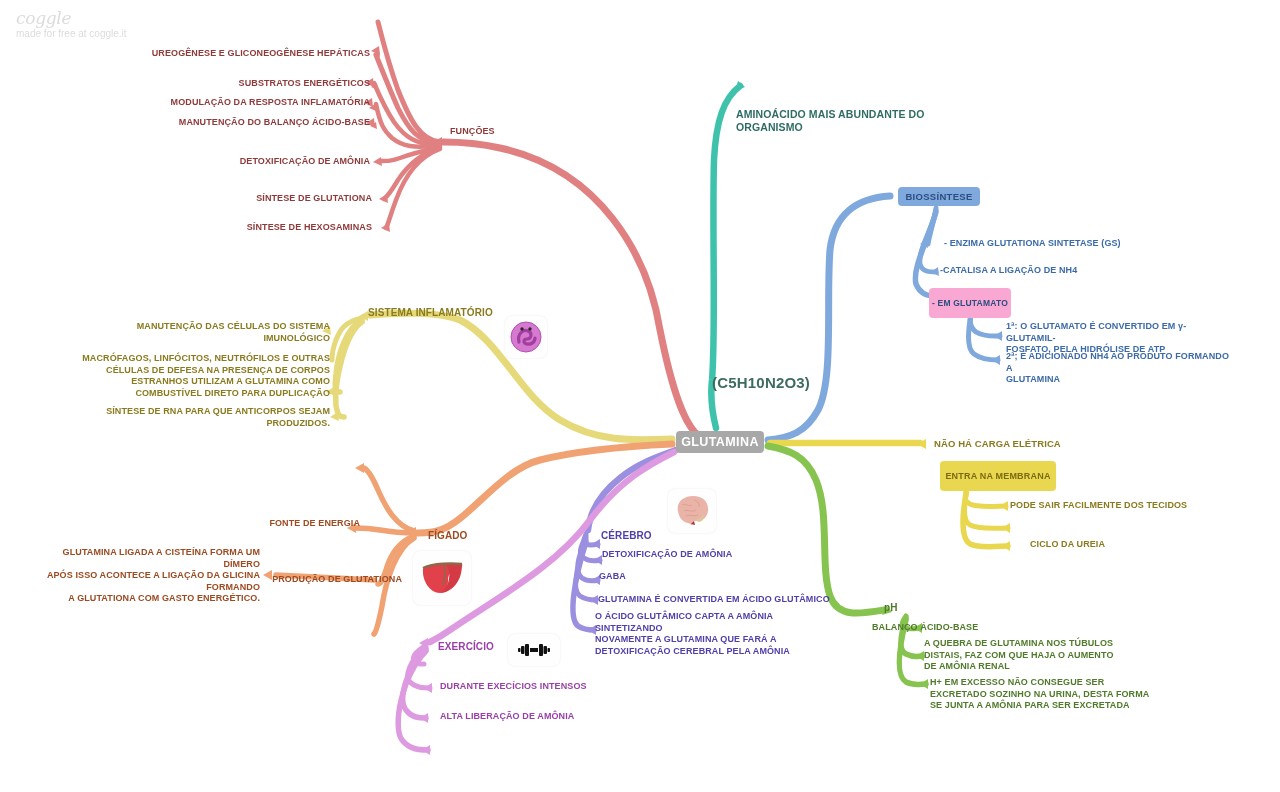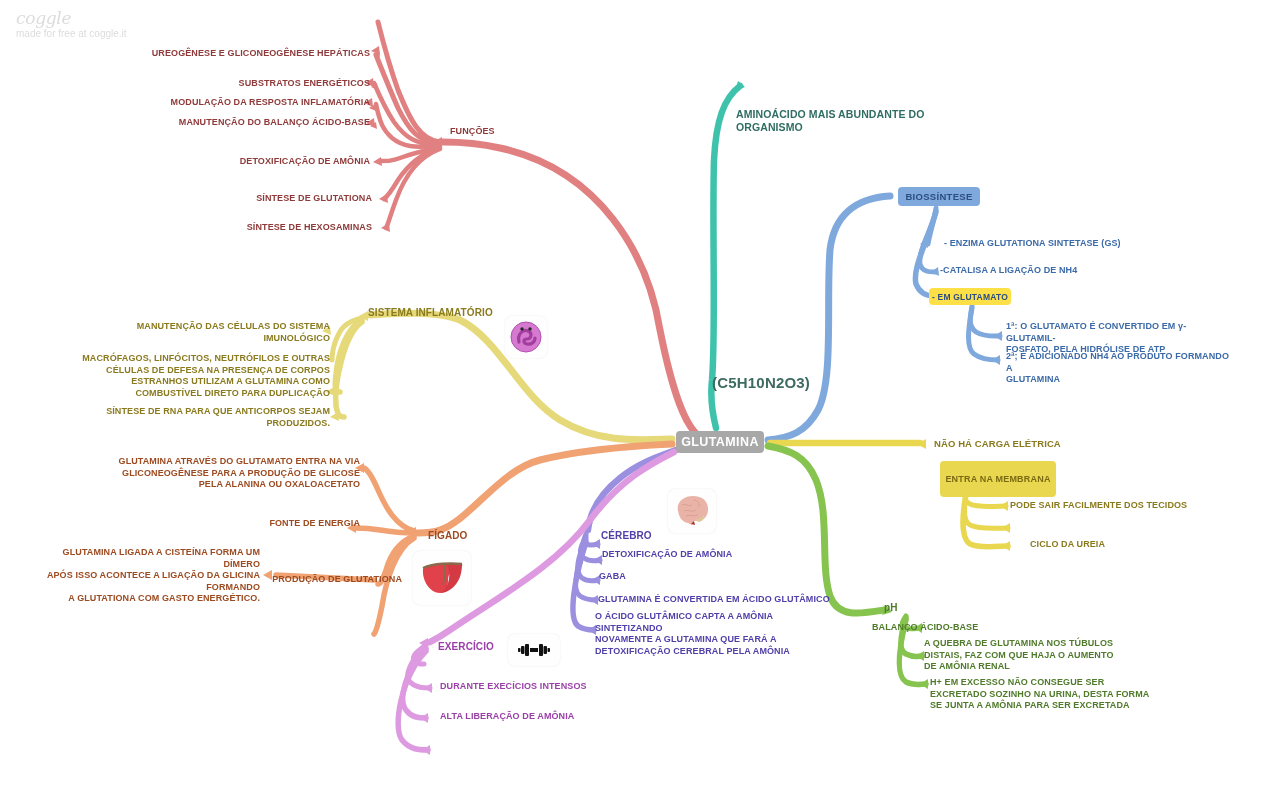--- a/index.html
+++ b/index.html
@@ -71,29 +71,29 @@
   #node-biossintese {
     left: 898px; top: 187px;
     width: 82px; height: 19px;
     background: #7fa9dd;
     color: #2c4d80;
     font-size: 9.5px;
     letter-spacing: 0.3px;
   }
   #node-glutamato {
     left: 929px; top: 288px;
-    width: 82px; height: 17px;
-    background: #fde047;
+    width: 82px; height: 30px;
+    background: #f9a8d4;
     color: #2c4d80;
     font-size: 8.5px;
     letter-spacing: 0.2px;
   }
   #node-membrana {
     left: 940px; top: 461px;
-    width: 116px; height: 36px;
+    width: 116px; height: 30px;
     background: #e9d84f;
     color: #7a6a13;
     font-size: 9px;
     letter-spacing: 0.2px;
   }
 
   
   .thumb {
     position: absolute;
     background: #fefefe;
@@ -331,23 +331,20 @@
   <div class="lbl l" style="left:428px; top:530px; color:#9c4a20; font-size:10px;">FÍGADO</div>
   <div class="thumb" id="thumb-liver">
     <svg width="48" height="42" viewBox="0 0 48 42">
       <path d="M5 12 C4 24 12 36 22 36 C28 36 30 30 30 24 C30 16 34 12 40 11 C44 10 45 8 44 7
                C36 6 26 6 16 8 C10 9 6 10 5 12 Z" fill="#e0414b"></path>
       <path d="M28 7 C32 12 32 20 30 26 C28 32 24 36 22 36 C30 36 38 30 42 20 C44 14 44 9 44 7 Z" fill="#d33a44"></path>
       <path d="M5 11 C16 6 34 6 44 7" fill="none" stroke="#8a6a4a" stroke-width="2.4"></path>
       <path d="M26 7 C27 14 27 22 25 28" fill="none" stroke="#8a6a4a" stroke-width="1.6"></path>
     </svg>
   </div>
-  <div class="lbl r" style="left:100px; top:456px; width:260px; color:#9c4a20;">GLUTAMINA ATRAVÉS DO GLUTAMATO ENTRA NA VIA
-GLICONEOGÊNESE PARA A PRODUÇÃO DE GLICOSE
-PELA ALANINA OU OXALOACETATO</div>
   <div class="lbl r" style="left:200px; top:518px; width:160px; color:#9c4a20;">FONTE DE ENERGIA</div>
   <div class="lbl r" style="left:250px; top:574px; width:152px; color:#9c4a20;">PRODUÇÃO DE GLUTATIONA</div>
   <div class="lbl r" style="left:34px; top:547px; width:226px; color:#9c4a20;">GLUTAMINA LIGADA A CISTEÍNA FORMA UM DÍMERO
 APÓS ISSO ACONTECE A LIGAÇÃO DA GLICINA
 FORMANDO
 A GLUTATIONA COM GASTO ENERGÉTICO.</div>
 
   <div class="lbl l" style="left:601px; top:530px; color:#4f3fa8; font-size:10px;">CÉREBRO</div>
   <div class="thumb" id="thumb-brain">
     <svg width="40" height="36" viewBox="0 0 40 36">

